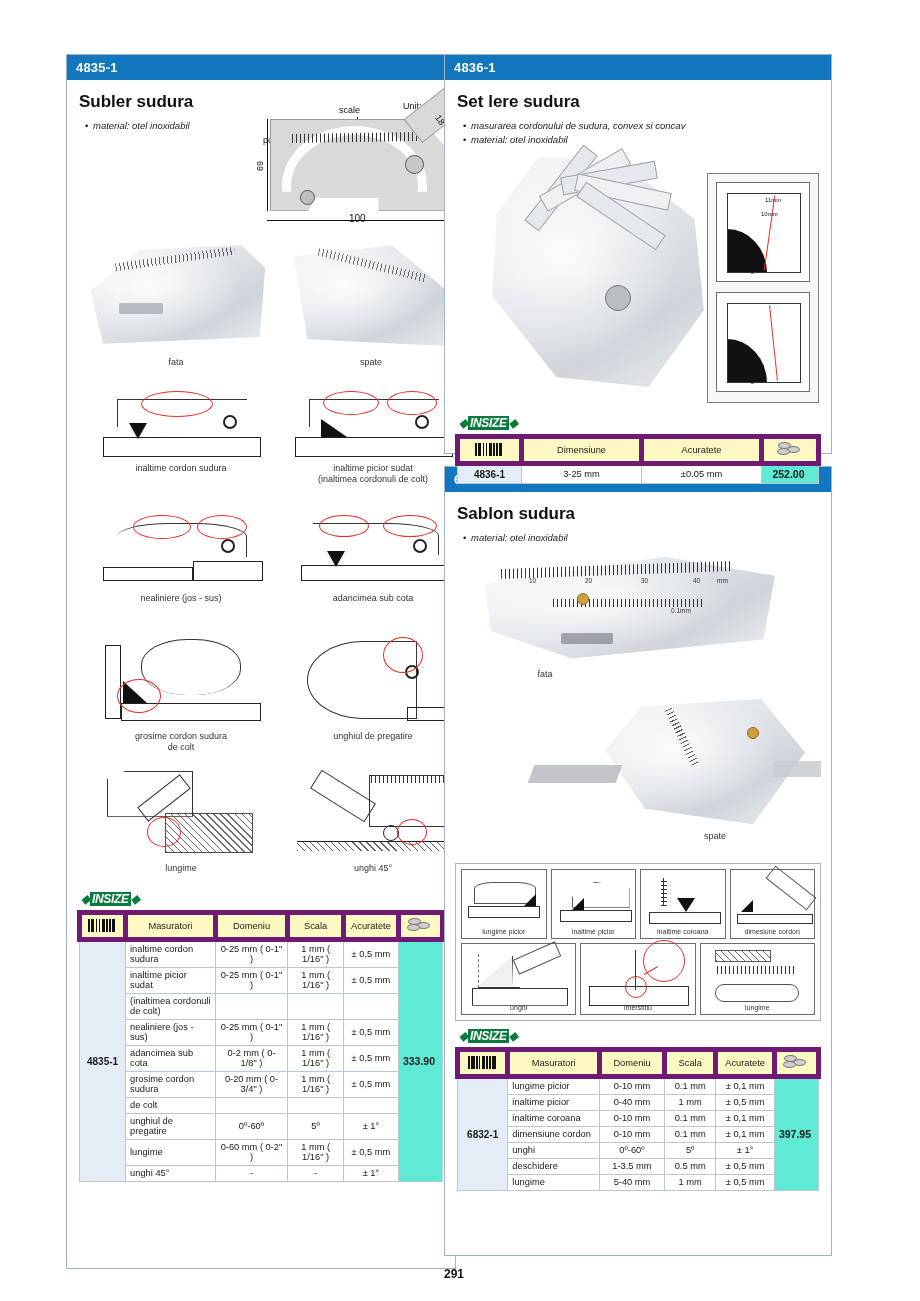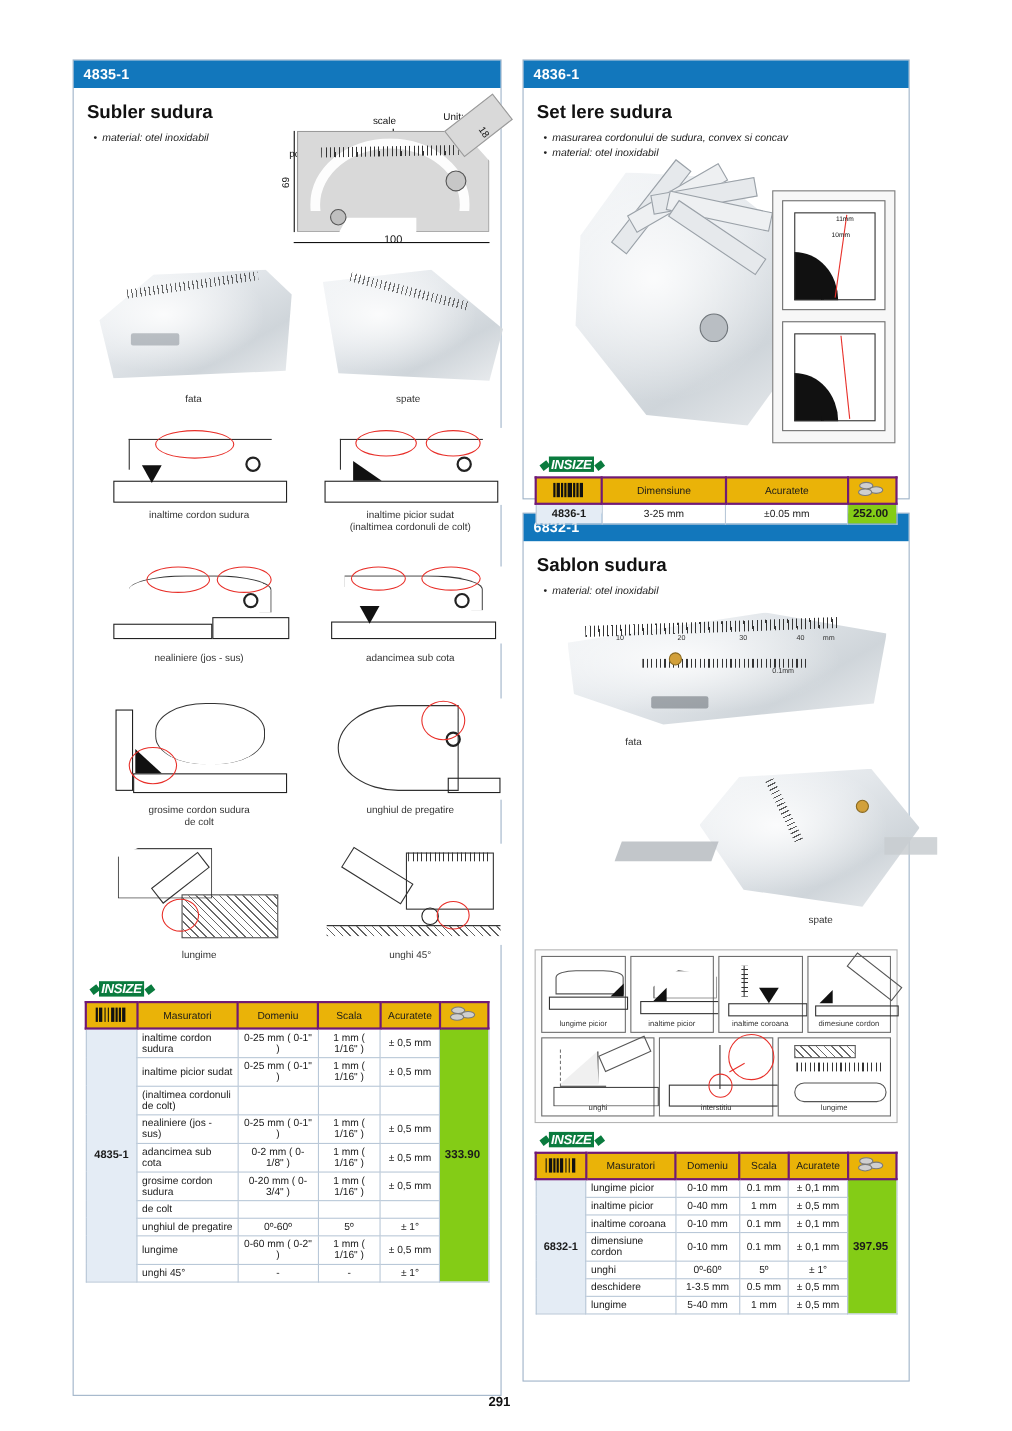--- a/index.html
+++ b/index.html
@@ -7,21 +7,21 @@
     width: 920px; height: 1301px;
     background: #ffffff;
     font-family: "Liberation Sans", sans-serif;
     position: relative;
     overflow: hidden;
   }
   .page { position: absolute; inset: 0; margin-top: 24px; }
 
   .col { position: absolute; top: 30px; }
   .col-left  { left: 66px;  width: 390px; }
-  .col-right { left: 475px; width: 352px; }
+  .col-right { left: 444px; width: 388px; }
 
   
   .panel { border: 1px solid #9fb3c8; background: #ffffff; margin-bottom: 12px; }
   .panel-head {
     background: #1277bc; color: #fff;
     font-size: 13px; font-weight: bold;
     padding: 5px 0 5px 9px; letter-spacing: .2px;
   }
   .panel-body { padding: 9px 10px 6px 10px; position: relative; }
   .prod-title { font-size: 17px; font-weight: bold; color: #111; margin: 3px 0 7px 2px; }
@@ -36,31 +36,31 @@
   .insize {
     color: #0a7b3e; font-style: italic; font-weight: bold;
     font-size: 12px; letter-spacing: -.3px; margin: 7px 0 4px 4px;
     display: inline-block;
   }
   .insize .bar { display:inline-block; background:#0a7b3e; color:#fff; padding:0 2px; font-style:italic; }
 
   
   table.spec { width: 100%; border-collapse: collapse; font-size: 9.3px; color: #1a1a1a; }
   table.spec th {
-    background: #eab308; font-weight: normal; color: #1a1a1a;
-    border: 2px solid #701a75; padding: 3px 2px; font-size: 9.3px;
+    background: #fef9c3; font-weight: normal; color: #1a1a1a;
+    border: 5px solid #701a75; padding: 3px 2px; font-size: 9.3px;
   }
   table.spec td {
     border: 1px solid #b9c8d8; padding: 2.5px 4px; background: #eef3f9;
     vertical-align: middle;
   }
   table.spec td.code { font-weight: bold; text-align: center; background:#e4ecf5; font-size: 10px; }
   table.spec td.meas { text-align: left; background:#fff; }
   table.spec td.ctr  { text-align: center; background:#fff; }
-  table.spec td.price { font-weight: bold; text-align: right; background:#84cc16; font-size: 10.5px; padding-right:7px;}
+  table.spec td.price { font-weight: bold; text-align: center; background:#5eead4; font-size: 10.5px; padding-right:7px;}
   .barcode { display:inline-block; height: 13px; letter-spacing:0; }
   .barcode i { display:inline-block; width:1.6px; height:13px; background:#111; margin-right:1.4px; vertical-align:middle;}
   .barcode i.w { width:3.2px; }
   .coins { display:inline-block; position:relative; width:28px; height:14px; }
   .coins b { position:absolute; display:block; width:13px; height:7px; border-radius:50%;
              background:#cfcfcf; border:1px solid #7a7a7a; }
   .coins b:nth-child(1){ left:2px; top:0; }
   .coins b:nth-child(2){ left:11px; top:4px; }
   .coins b:nth-child(3){ left:1px; top:6px; }
 

